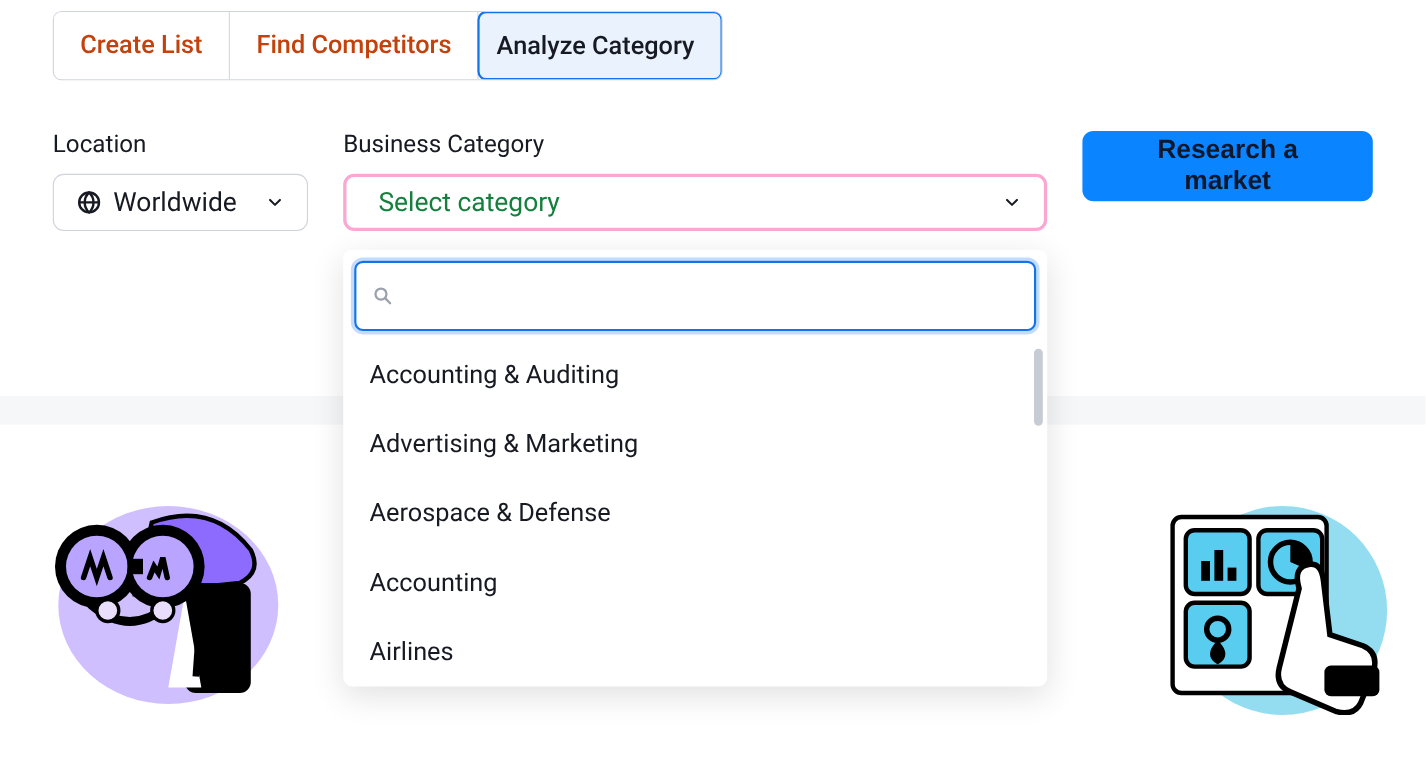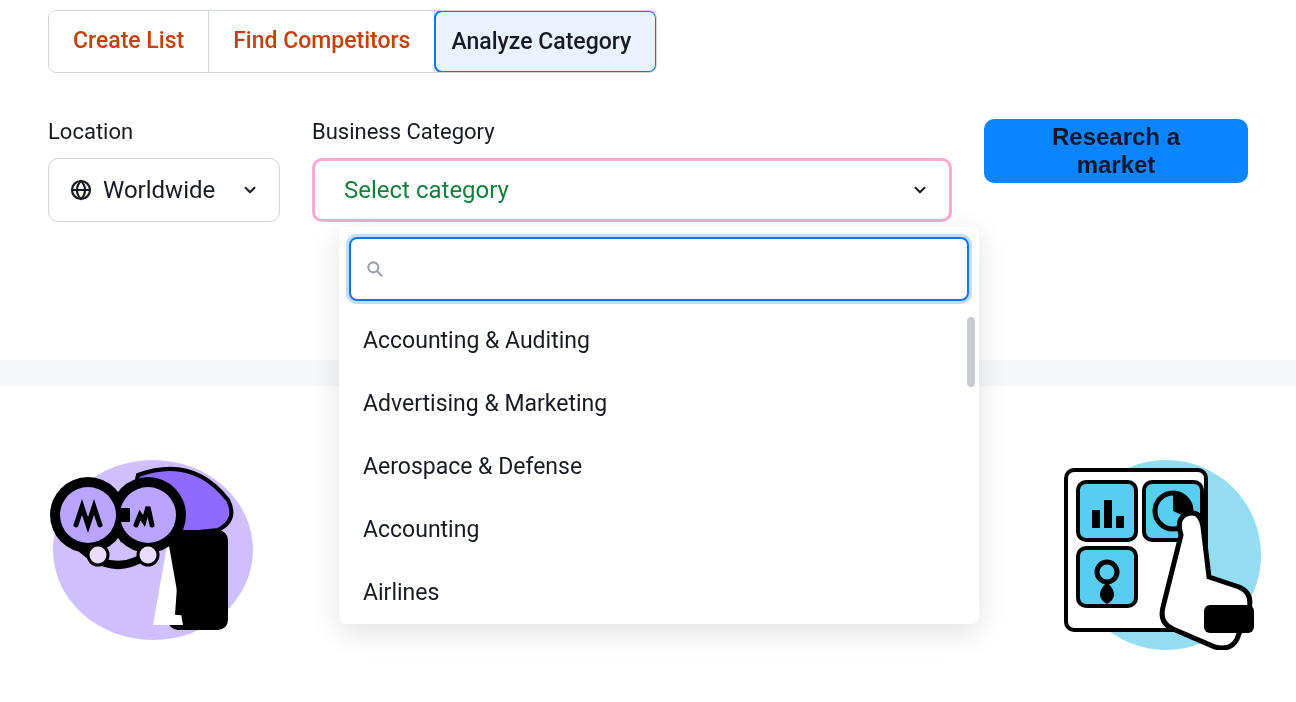--- a/index.html
+++ b/index.html
@@ -63,21 +63,21 @@
     color: #171a22;
   }
 
   .select {
     display: flex;
     align-items: center;
     gap: 10px;
     border: 1px solid #cfd3db;
     border-radius: 10px;
     padding: 0 20px;
-    height: 64px;
+    height: 52px;
     font-size: 24px;
     background: #fff;
     cursor: pointer;
   }
   .select .chev {
     margin-left: auto;
   }
 
   .location-select { width: 232px; }
 
@@ -105,21 +105,20 @@
   
   .dropdown {
     position: absolute;
     top: 108px;
     left: 0;
     width: 640px;
     background: #fff;
     box-shadow: 0 8px 30px rgba(0,0,0,0.12);
     border-radius: 8px;
     padding-top: 10px;
-    margin-left: 27px;
   }
   .dropdown-search {
     margin: 0 10px 8px 10px;
     border: 2px solid #1273eb;
     border-radius: 8px;
     box-shadow: 0 0 0 3px rgba(18,115,235,0.25);
     display: flex;
     align-items: center;
     padding: 0 14px;
     height: 64px;

